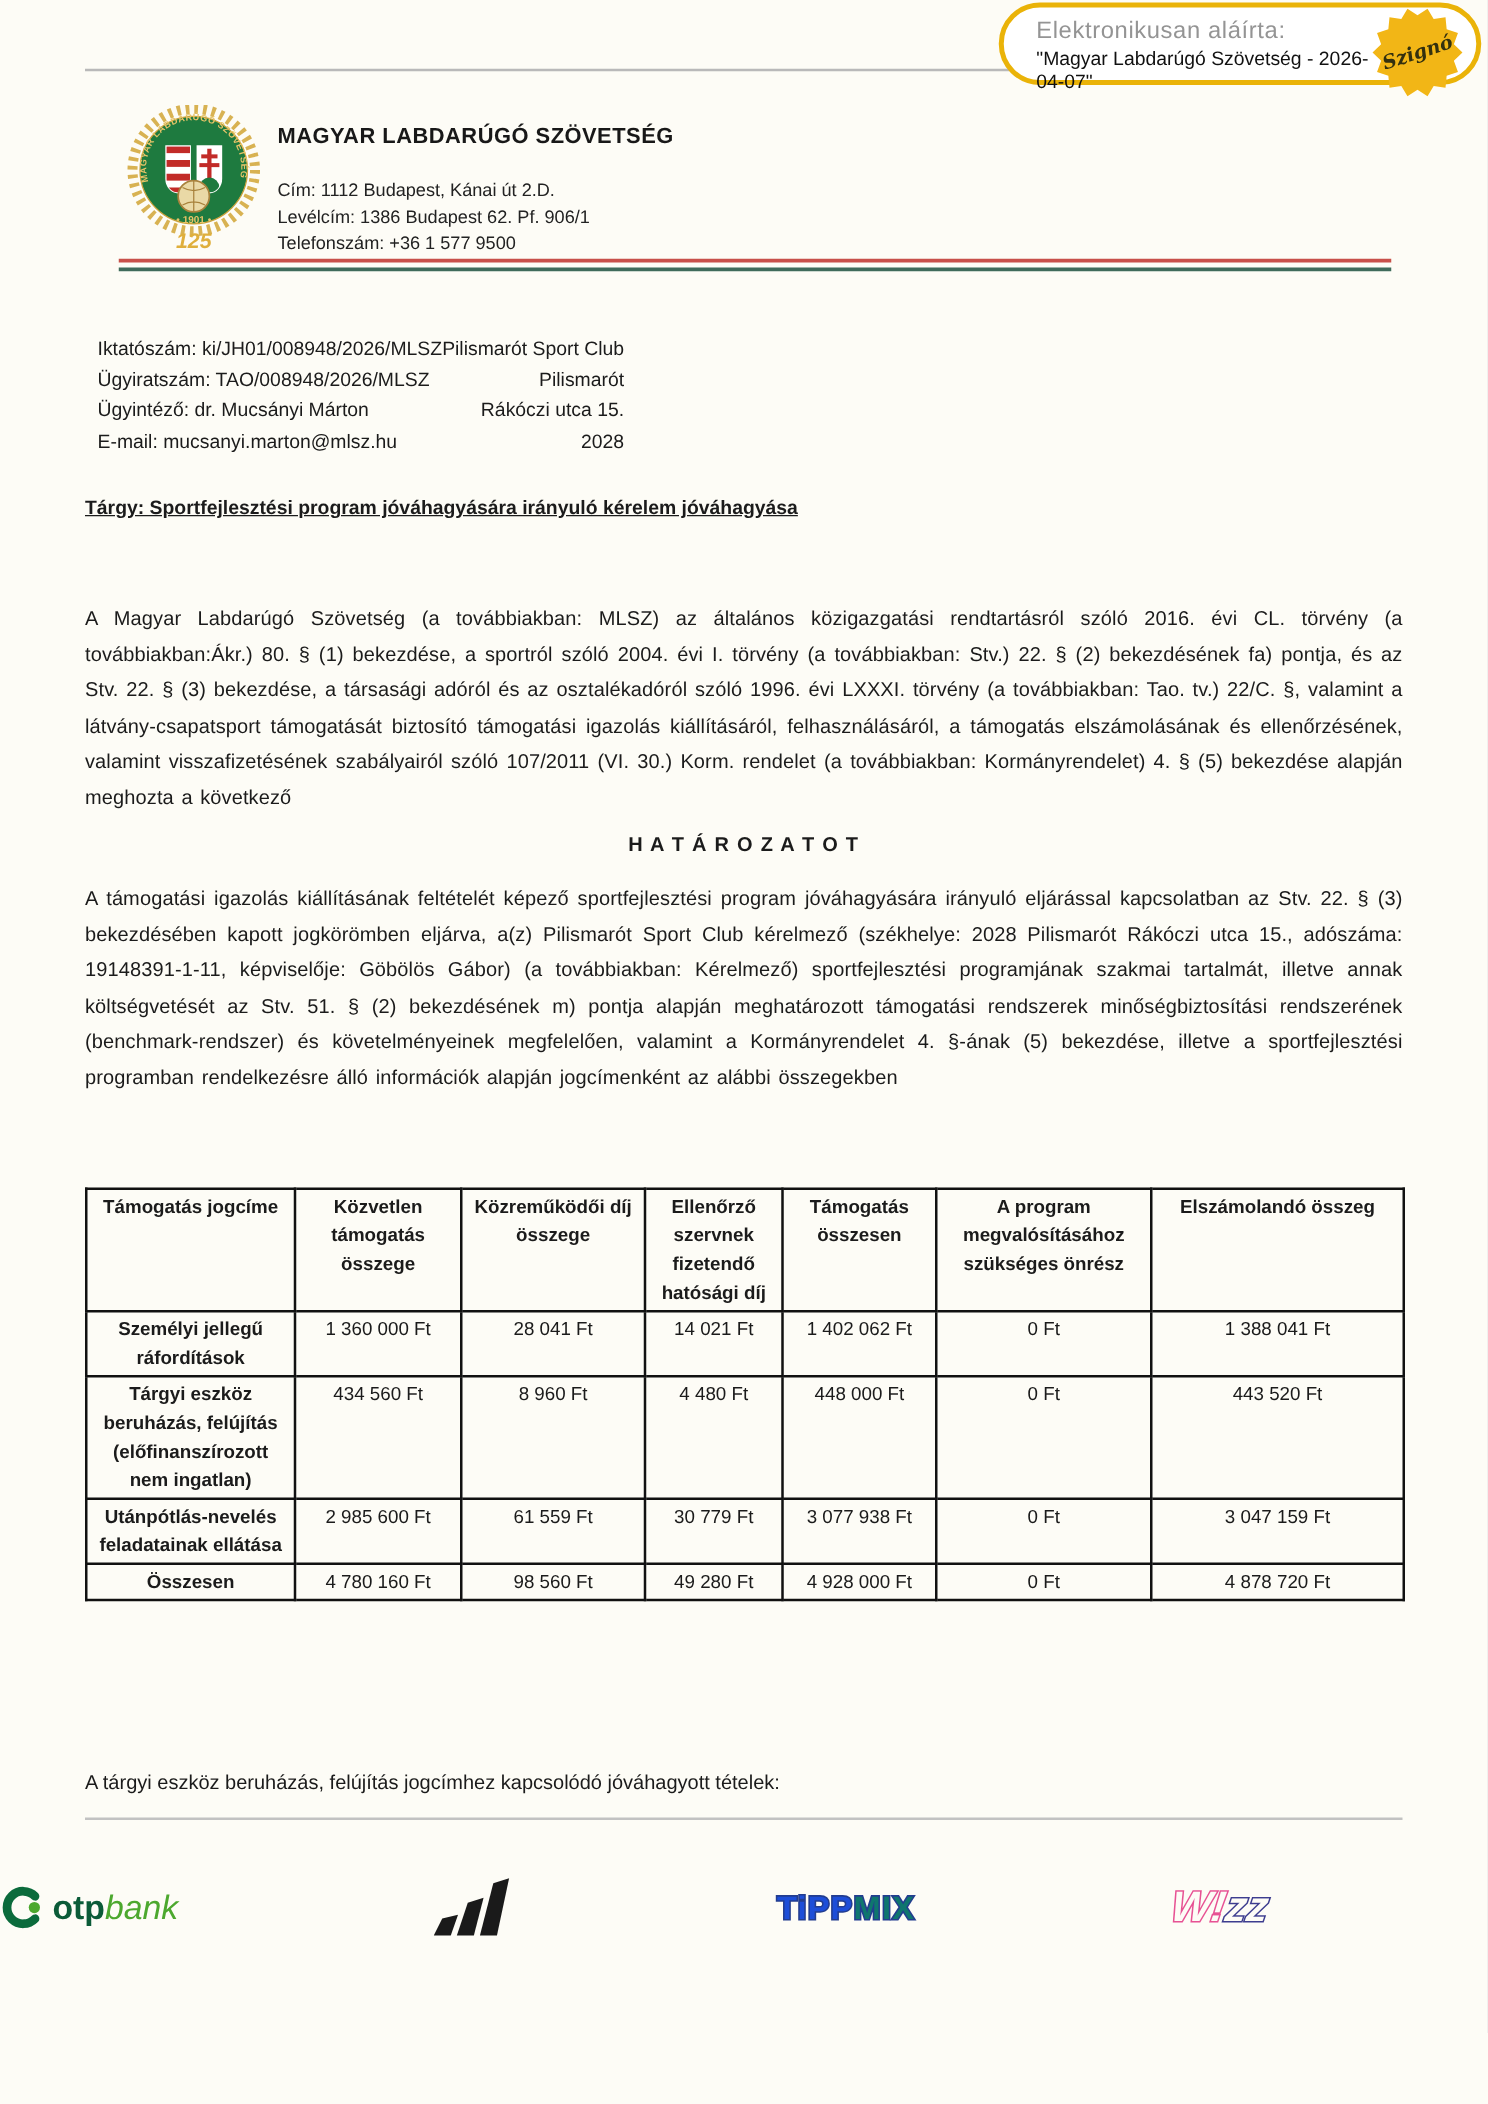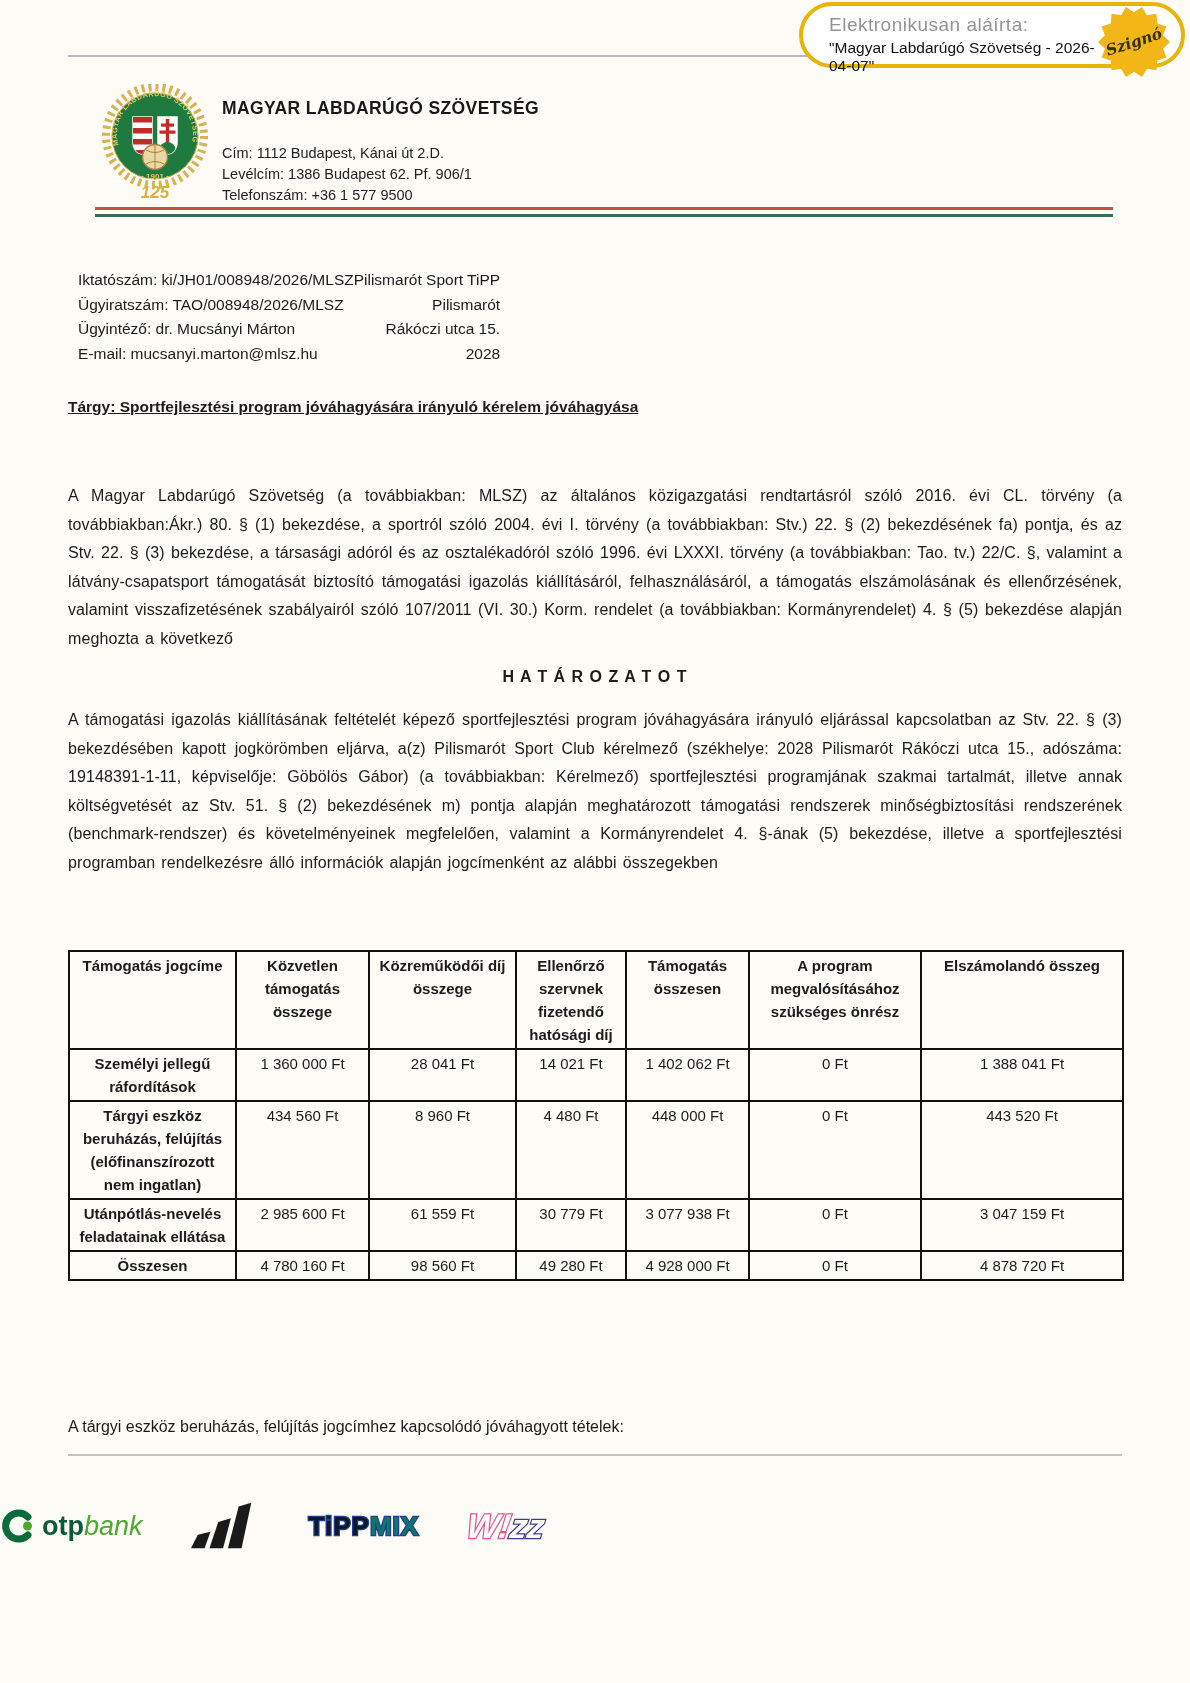--- a/index.html
+++ b/index.html
@@ -62,28 +62,28 @@
   }
   table.grant th { font-weight:bold; }
   td.row-label { font-weight:bold; }
 
   .closing-note { position:absolute; left:68px; top:1418px; width:1054px; font-size:16px; }
 
   .footer-rule { position:absolute; top:1454px; left:68px; width:1054px; height:0; border-top:2px solid #c2c2c2; }
 
   
   .sponsors { position:absolute; left:0; top:1488px; width:1014px; height:76px;
-    display:flex; align-items:center; justify-content:flex-start; gap:48px; }
+    display:flex; align-items:center; justify-content:space-between; gap:48px; }
   .sponsor { display:flex; align-items:center; }
   .otp-text { font-size:27px; margin-left:6px; white-space:nowrap; }
   .otp-text .otp-b { font-weight:bold; color:#0B5B38; }
   .otp-text .otp-i { font-style:italic; color:#4CA82E; }
   .tippmix-text { font-weight:bold; font-size:26px; letter-spacing:1px;
     -webkit-text-stroke:2.5px #233D8F; paint-order:stroke fill; white-space:nowrap; }
-  .tippmix-text .tm-green { color:#0f172a; }
+  .tippmix-text .tm-green { color:#1d4ed8; }
   .tippmix-text .tm-blue { color:#0f766e; }
   .wizz-text { font-weight:bold; font-style:italic; font-size:34px;
     transform:skewX(-8deg); paint-order:stroke fill; white-space:nowrap; }
   .wizz-text .wz-pink { color:#fdfcf6; -webkit-text-stroke:2.5px #E75294; }
   .wizz-text .wz-navy { color:#fdfcf6; -webkit-text-stroke:2.5px #3D3D8F; }
 </style>
 </head>
 <body>
 
 <div class="page">
@@ -157,21 +157,21 @@
   </div>
 
   <div class="meta">
     <div class="meta-col">
       <div>Iktatószám: ki/JH01/008948/2026/MLSZ</div>
       <div>Ügyiratszám: TAO/008948/2026/MLSZ</div>
       <div>Ügyintéző: dr. Mucsányi Márton</div>
       <div>E-mail: mucsanyi.marton@mlsz.hu</div>
     </div>
     <div class="meta-col right">
-      <div>Pilismarót Sport TiPP</div>
+      <div>Pilismarót Sport Club</div>
       <div>Pilismarót</div>
       <div>Rákóczi utca 15.</div>
       <div>2028</div>
     </div>
   </div>
 
   <div class="subject">Tárgy: Sportfejlesztési program jóváhagyására irányuló kérelem jóváhagyása</div>
 
   <div class="para p1">A Magyar Labdarúgó Szövetség (a továbbiakban: MLSZ) az általános közigazgatási rendtartásról szóló 2016. évi CL. törvény (a továbbiakban:Ákr.) 80. § (1) bekezdése, a sportról szóló 2004. évi I. törvény (a továbbiakban: Stv.) 22. § (2) bekezdésének fa) pontja, és az Stv. 22. § (3) bekezdése, a társasági adóról és az osztalékadóról szóló 1996. évi LXXXI. törvény (a továbbiakban: Tao. tv.) 22/C. §, valamint a látvány-csapatsport támogatását biztosító támogatási igazolás kiállításáról, felhasználásáról, a támogatás elszámolásának és ellenőrzésének, valamint visszafizetésének szabályairól szóló 107/2011 (VI. 30.) Korm. rendelet (a továbbiakban: Kormányrendelet) 4. § (5) bekezdése alapján meghozta a következő</div>
 

